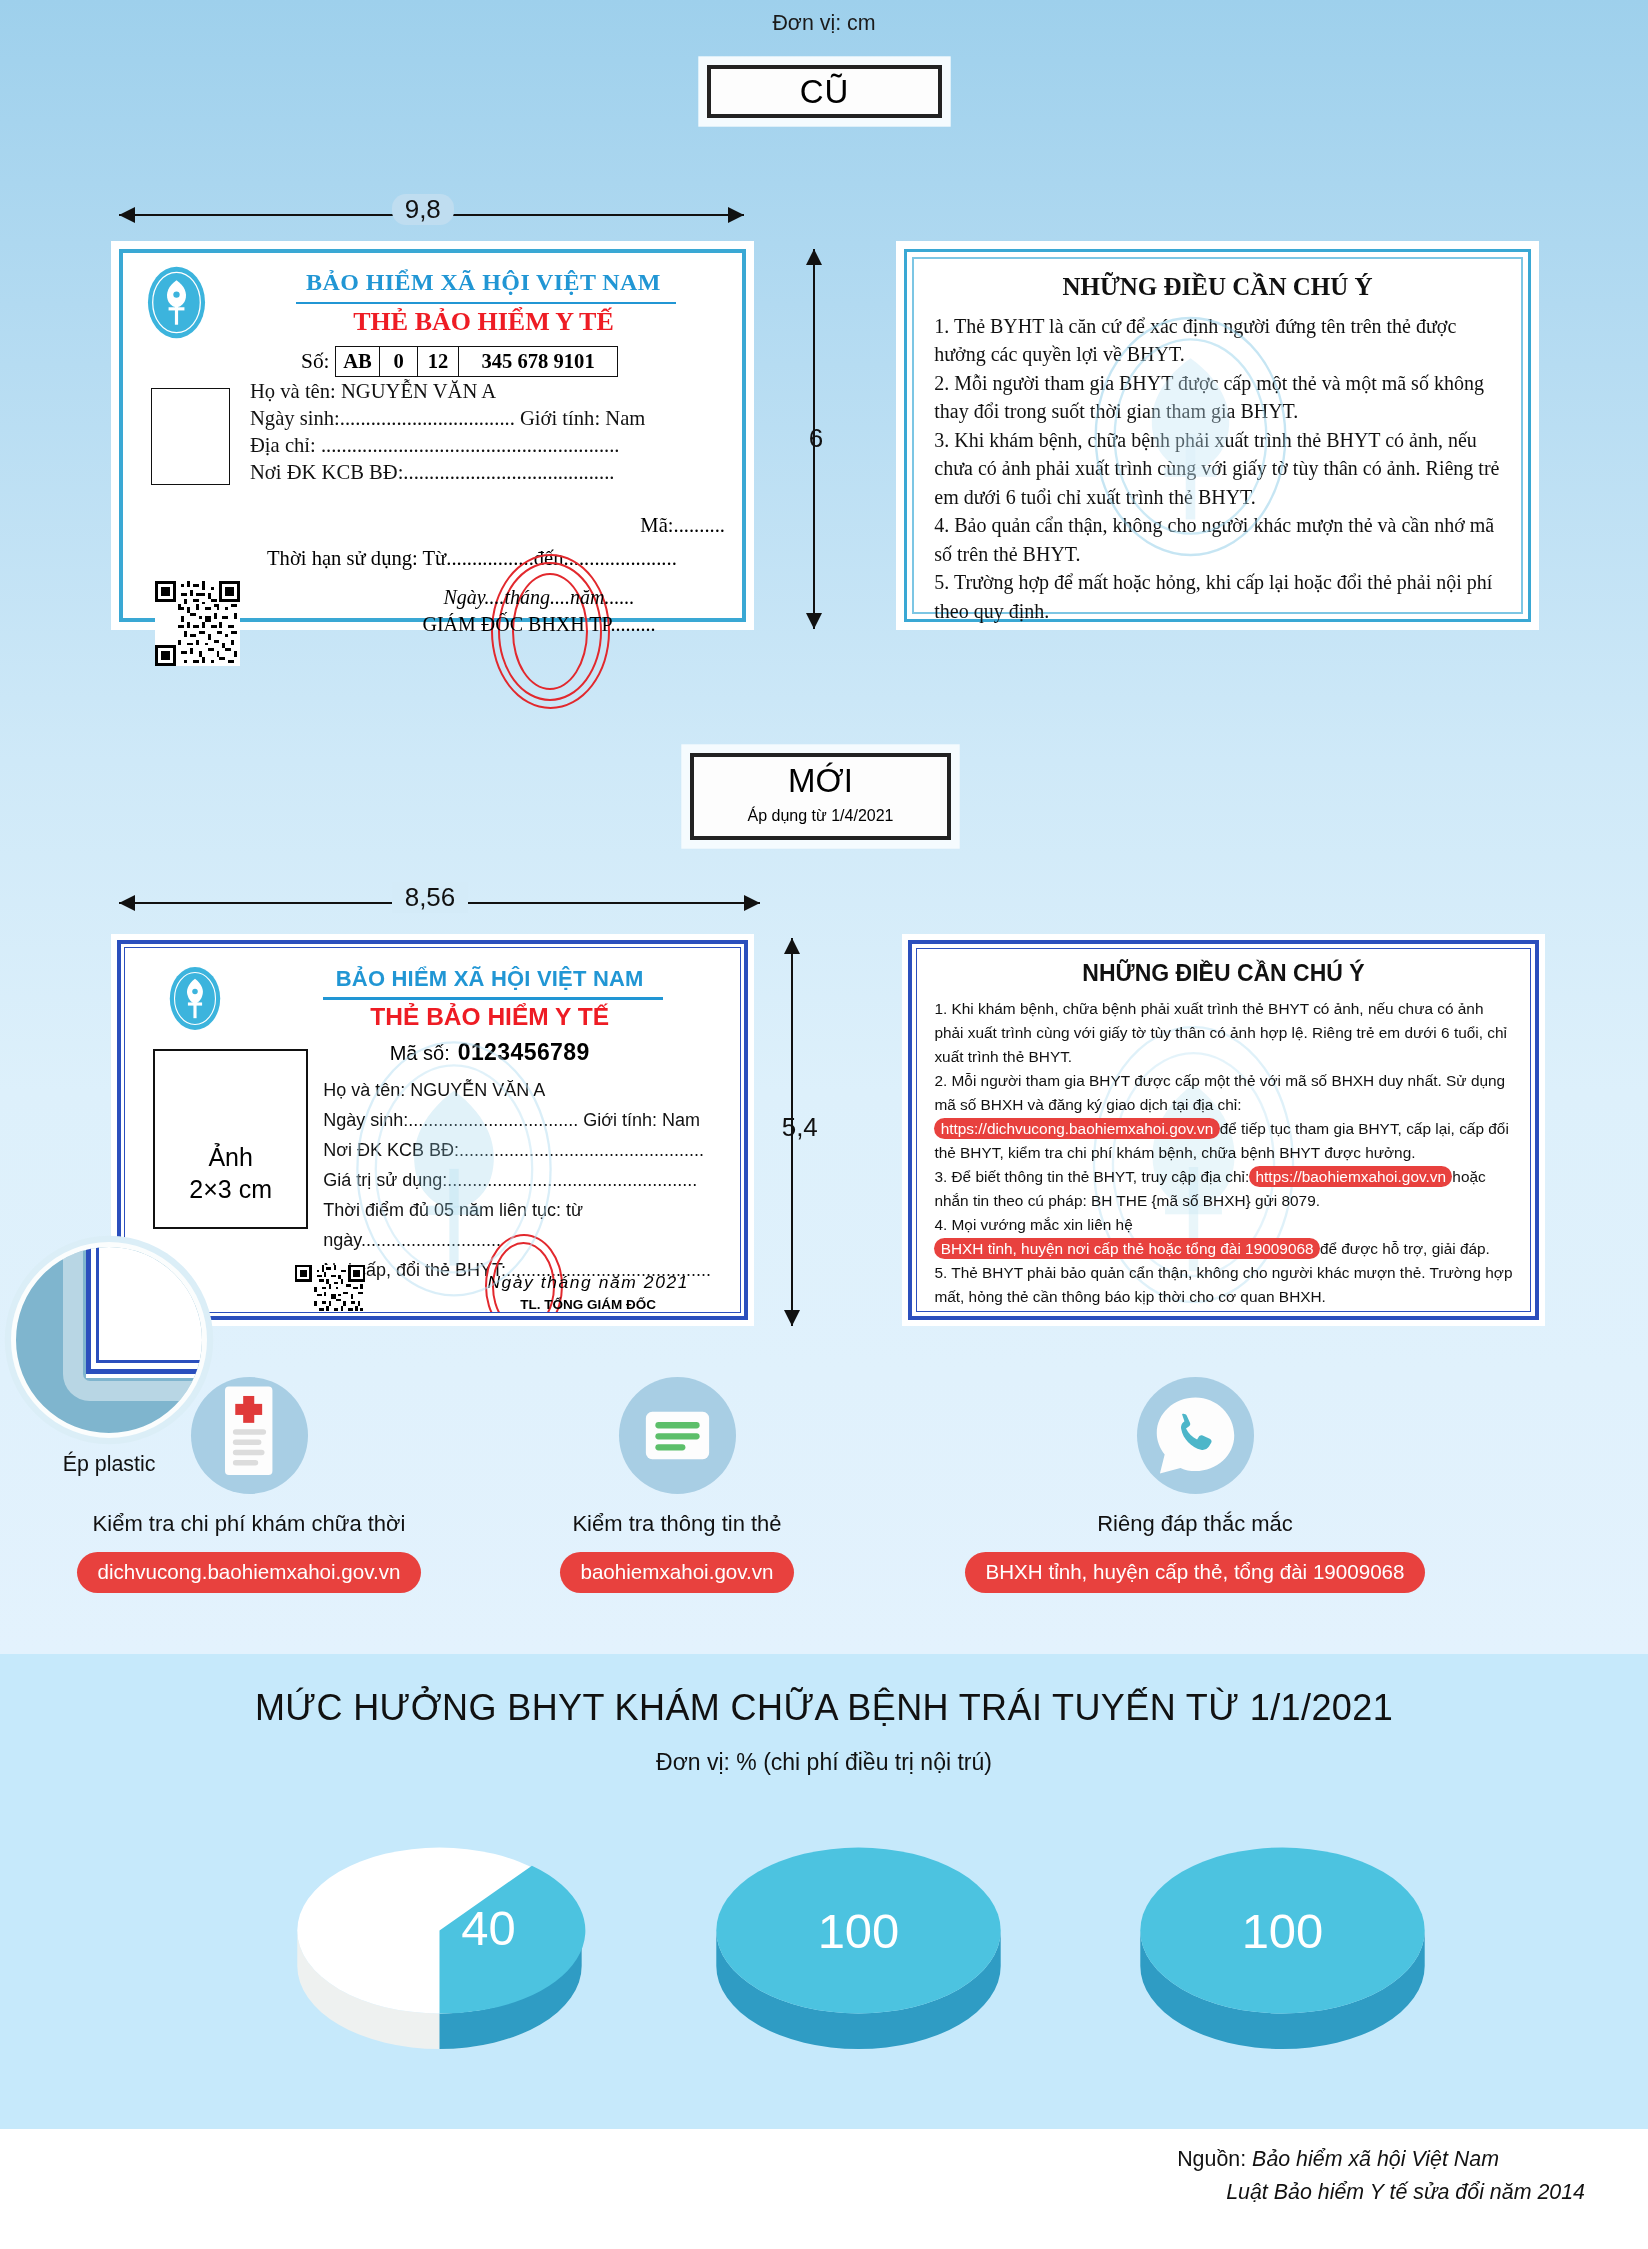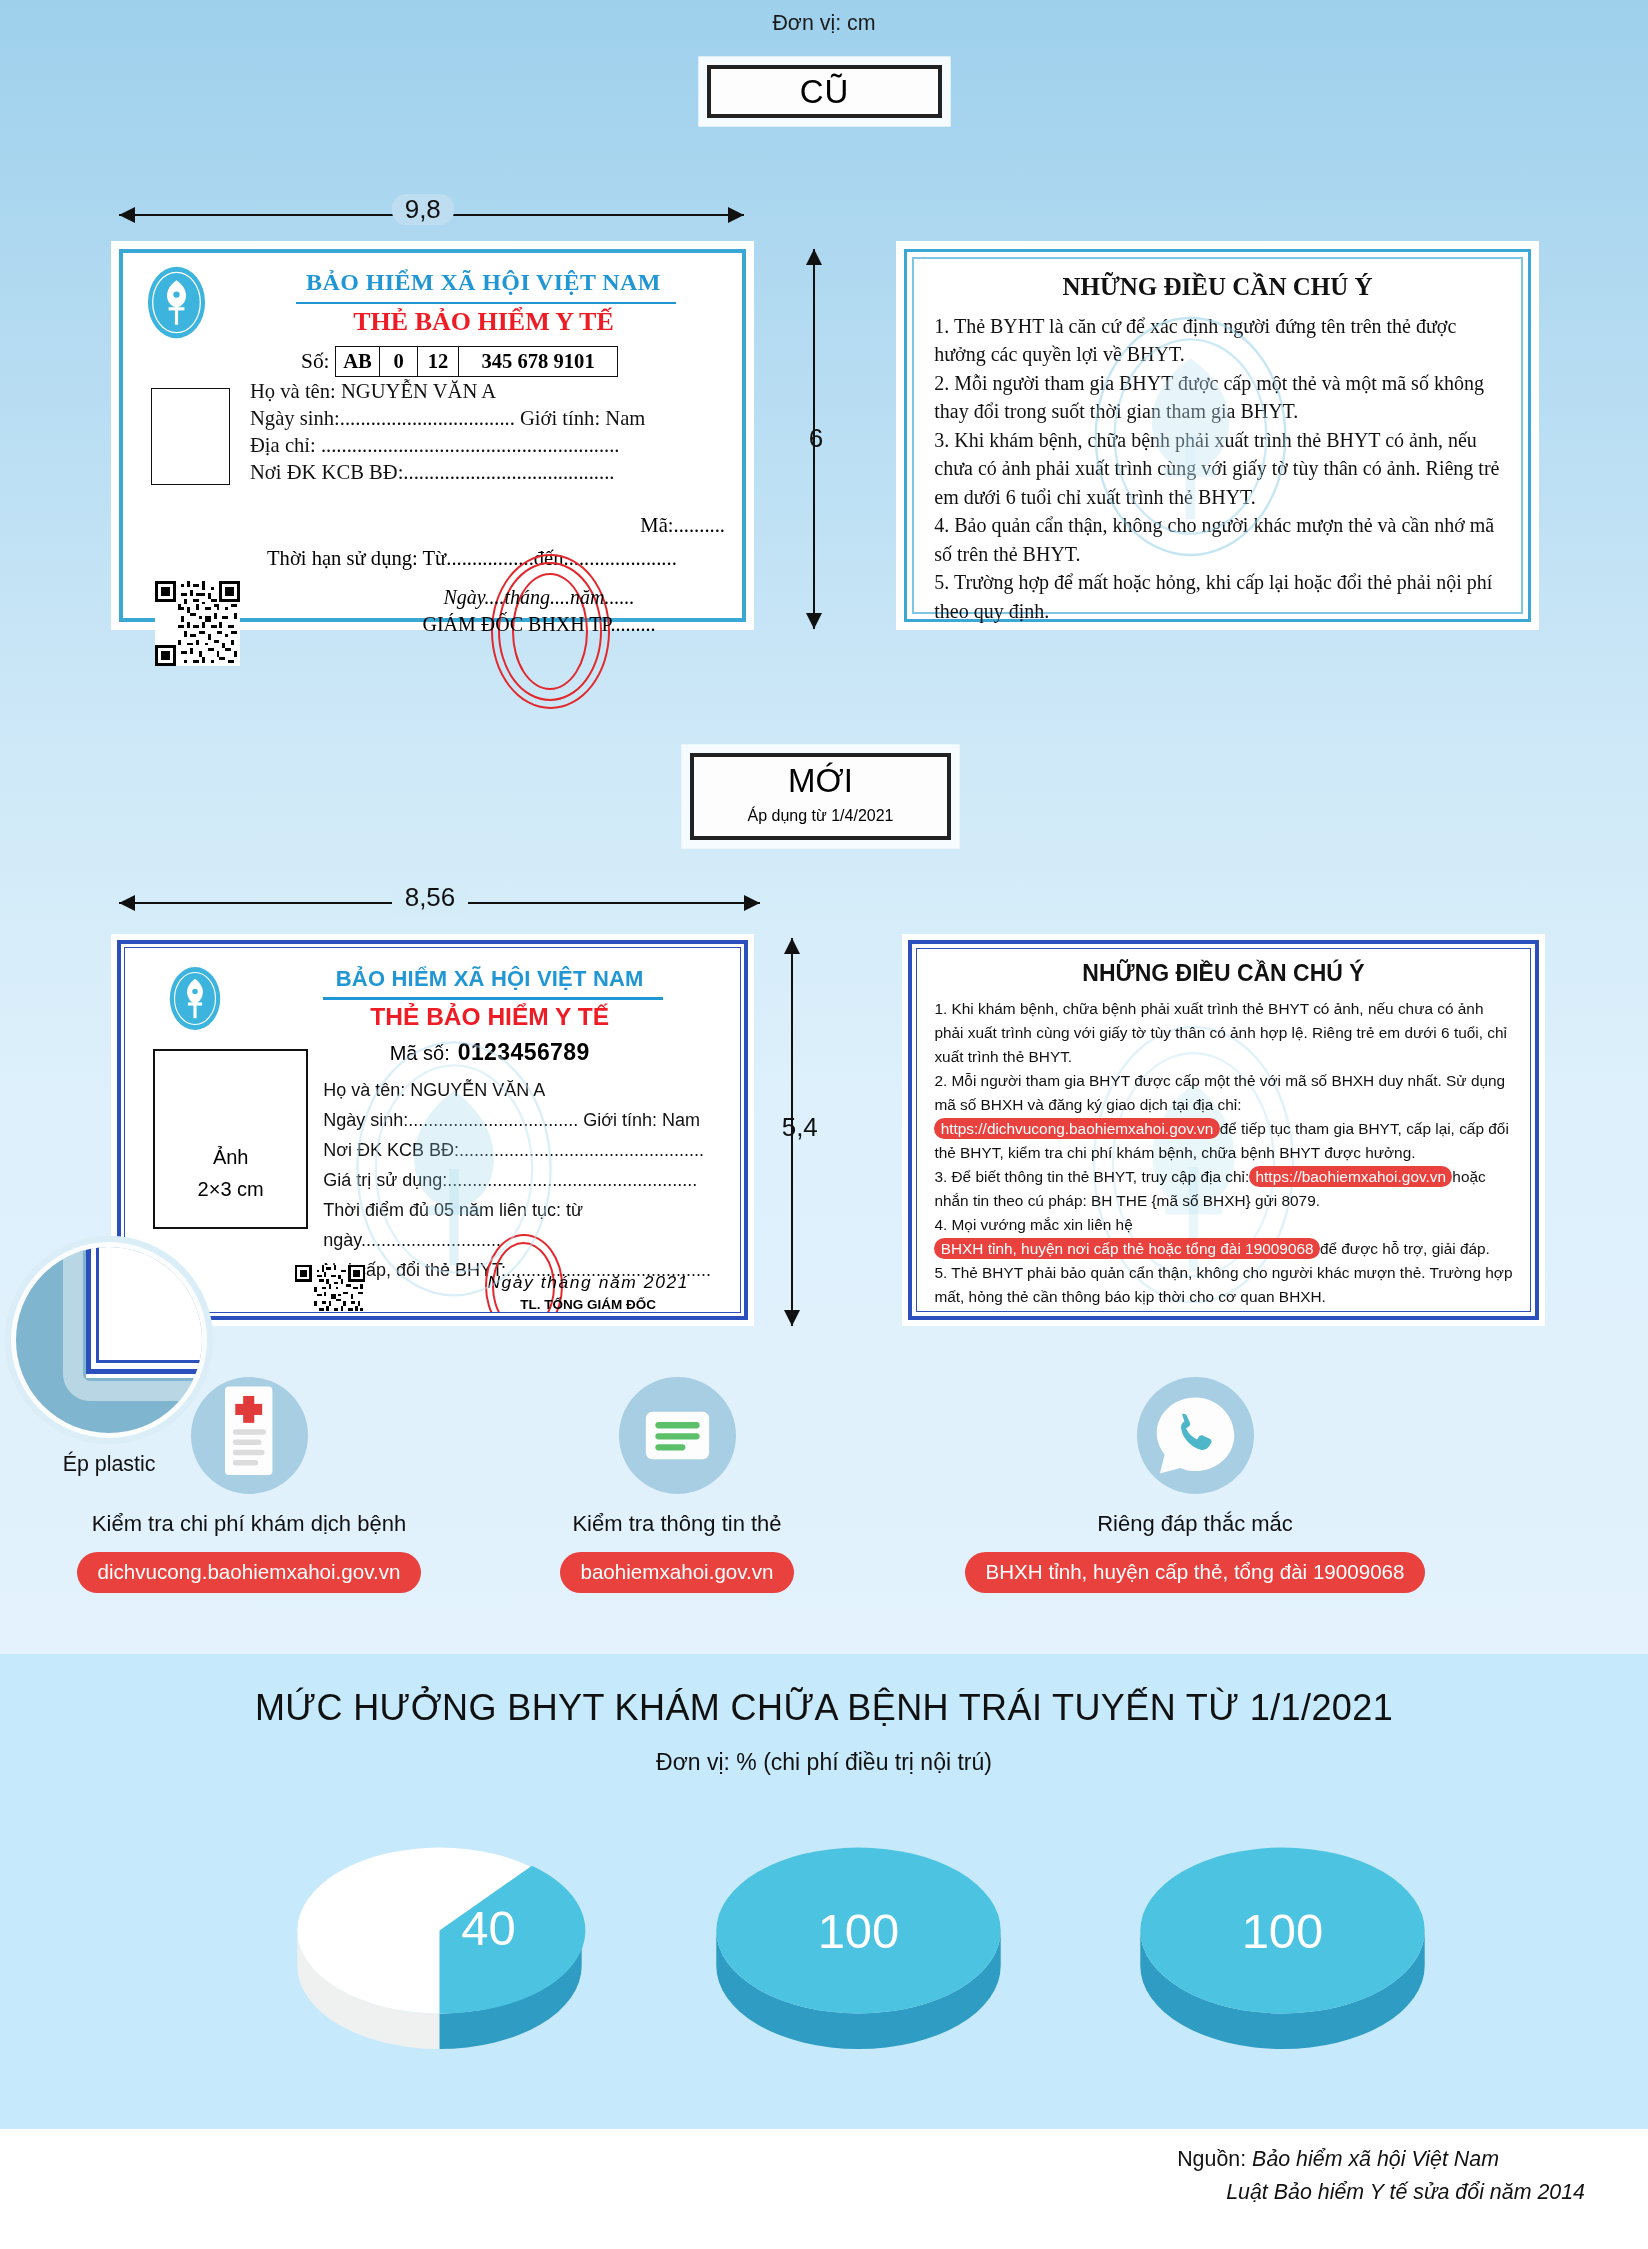--- a/index.html
+++ b/index.html
@@ -131,21 +131,21 @@
     position: absolute; left: 119px; top: 55px; width: 491px; text-align: center;
     font-weight: bold; font-size: 24.5px; color: #ee1c24;
   }
   .maso-row { position: absolute; left: 119px; top: 91px; width: 491px; text-align: center; font-size: 20px; }
   .maso-row b { font-size: 23px; margin-left: 8px; letter-spacing: 0.4px; }
   .ph-new {
     position: absolute; left: 28px; top: 101px; width: 155px; height: 180px;
     border: 2.4px solid #111; background: #fff; display:flex; flex-direction: column;
     align-items: center; justify-content: flex-end; padding-bottom: 22px;
   }
-  .ph-new span { font-size: 20px; line-height: 32px; }
+  .ph-new span { font-size: 25px; line-height: 32px; }
   .new-lines { position: absolute; left: 198px; top: 127px; width: 427px; font-size: 18px; line-height: 30px; color:#111; }
   .new-sign { position: absolute; left: 301px; top: 324px; width: 324px; text-align: center; font-size: 15px; line-height: 21.4px; }
   .new-sign .l1 { font-style: italic; font-size: 17.4px; letter-spacing: 1.6px; }
   .new-sign .l2, .new-sign .l3 { font-weight: bold; font-size: 13.5px; }
 
   
   #new-back {
     position: absolute; left: 902px; top: 934px; width: 643px; height: 392px;
     background:#fff; border: 6.3px solid #fff;
   }
@@ -553,21 +553,21 @@
       <svg viewBox="0 0 148 148" style="position:absolute;left:0;top:0;width:117px;height:117px;">
         <rect x="43" y="12" width="60" height="112" rx="5" fill="#fdfdfd"></rect>
         <rect x="66" y="24" width="14" height="34" fill="#e03a3a"></rect>
         <rect x="56" y="34" width="34" height="14" fill="#e03a3a"></rect>
         <rect x="53" y="66" width="42" height="7" rx="3.5" fill="#dcdcdc"></rect>
         <rect x="53" y="79" width="36" height="7" rx="3.5" fill="#dcdcdc"></rect>
         <rect x="53" y="92" width="40" height="7" rx="3.5" fill="#dcdcdc"></rect>
         <rect x="53" y="105" width="32" height="7" rx="3.5" fill="#dcdcdc"></rect>
       </svg>
     </div>
-    <div class="svc-label">Kiểm tra chi phí khám dịch bệnh</div>
+    <div class="svc-label">Kiểm tra chi phí khám chữa thời</div>
     <div class="svc-pill">dichvucong.baohiemxahoi.gov.vn</div>
   </div>
 
   <div class="svc" style="left:491px; top:1377px;">
     <div class="svc-circle">
       <svg viewBox="0 0 148 148" style="position:absolute;left:0;top:0;width:117px;height:117px;">
         <rect x="34" y="44" width="80" height="60" rx="8" fill="#fdfdfd"></rect>
         <rect x="46" y="57" width="56" height="8" rx="4" fill="#5cbf6a"></rect>
         <rect x="46" y="71" width="56" height="8" rx="4" fill="#5cbf6a"></rect>
         <rect x="46" y="85" width="38" height="8" rx="4" fill="#5cbf6a"></rect>

